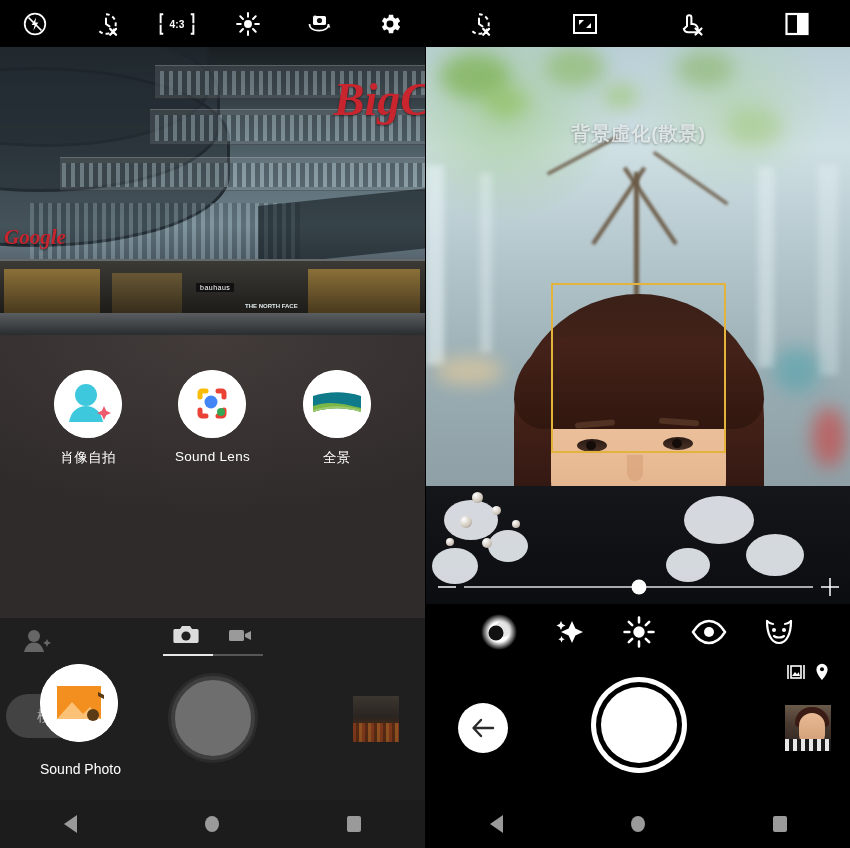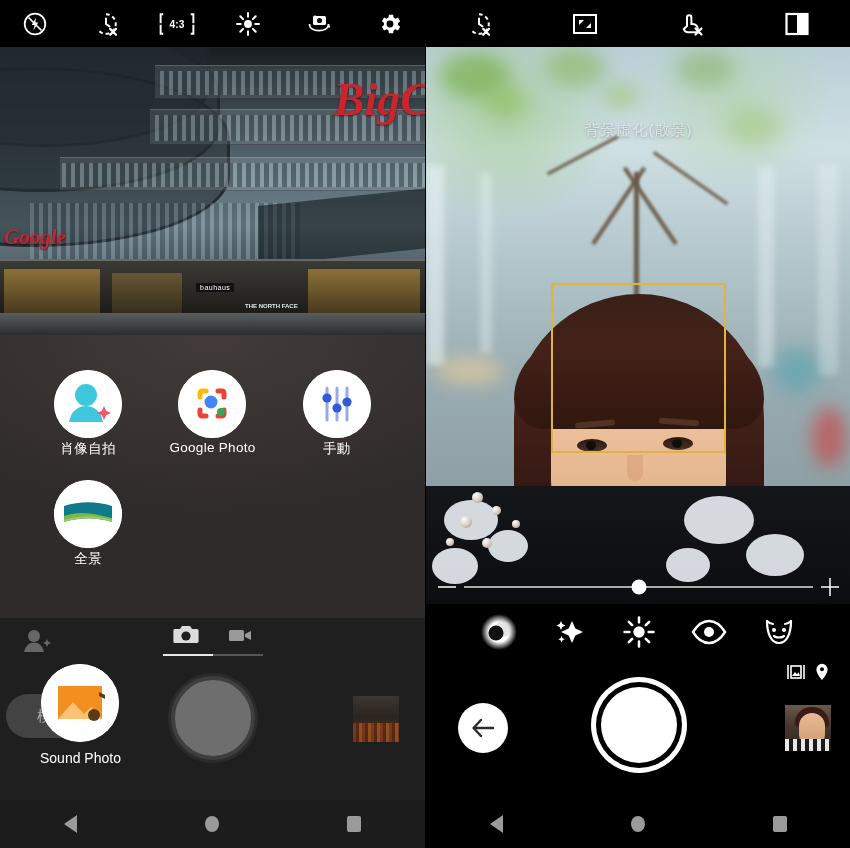--- a/index.html
+++ b/index.html
@@ -44,36 +44,36 @@
   
   .modesheet{ position:absolute; top:335px; left:0; width:425px; height:283px;
     background:#302b2b; z-index:20; }
   .modesheet::before{ content:""; position:absolute; inset:0;
     background:radial-gradient(120% 90% at 50% 0%, rgba(80,72,70,.55), rgba(0,0,0,0) 70%); }
   .modegrid{ position:relative; display:grid; grid-template-columns:repeat(3,1fr);
     row-gap:22px; padding:35px 26px 0 26px; }
   .modecell{ display:flex; flex-direction:column; align-items:center; }
   .modeicon{ width:68px; height:68px; border-radius:50%; background:#fff;
     display:flex; align-items:center; justify-content:center; position:relative; overflow:hidden; }
-  .modelabel{ margin-top:2px; color:#fff; font-size:13.5px; letter-spacing:.3px; }
+  .modelabel{ margin-top:11px; color:#fff; font-size:13.5px; letter-spacing:.3px; }
 
   
   .botbar-left{ position:absolute; left:0; bottom:48px; width:425px; height:182px;
     background:#1f1f1f; z-index:20; }
   .beautyicon{ position:absolute; left:22px; top:10px; opacity:.45; }
   .tabs{ position:absolute; left:0; top:4px; width:100%; display:flex;
     justify-content:center; gap:26px; }
   .tabunderline{ position:absolute; left:50%; transform:translateX(-50%); top:36px;
     width:100px; height:2px; background:rgba(255,255,255,.25); }
   .tabunderline i{ position:absolute; left:0; top:0; width:50%; height:100%; background:#e8e8e8; }
   .modepill{ position:absolute; left:6px; top:76px; width:92px; height:44px; border-radius:22px;
     background:rgba(255,255,255,.16); display:flex; align-items:center; justify-content:center;
     color:rgba(255,255,255,.55); font-size:15px; }
   .soundphoto{ position:absolute; left:40px; top:46px; display:flex; flex-direction:column;
-    align-items:center; z-index:5; }
+    z-index:5;gap:11px; }
   .sp-ico{ width:78px; height:78px; border-radius:50%; background:#fff; position:relative;
     display:flex; align-items:center; justify-content:center; overflow:hidden; }
   .sp-label{ margin-top:8px; color:#fff; font-size:14px; }
   .shutter-left{ position:absolute; left:50%; top:58px; transform:translateX(-50%);
     width:84px; height:84px; border-radius:50%; background:#6e6e6e;
     border:4px solid #3e3e3e; box-shadow:0 0 0 3px #2b2b2b; }
   .thumb-left{ position:absolute; right:26px; top:78px; width:46px; height:46px;
     background:linear-gradient(180deg,#3b3630 0%,#2a2520 45%,#4a2a18 70%,#231c16 100%);
     overflow:hidden; }
   .thumb-left::after{ content:""; position:absolute; left:0; bottom:0; width:100%; height:42%;
@@ -86,22 +86,22 @@
   .bokeh-bg{ position:absolute; inset:0; filter:none;
     background:
       radial-gradient(40% 28% at 18% 12%, rgba(150,200,120,.55), rgba(0,0,0,0) 70%),
       radial-gradient(34% 24% at 72% 10%, rgba(170,210,140,.40), rgba(0,0,0,0) 70%),
       linear-gradient(180deg,#b9cfd6 0%, #cfe0e4 18%, #b3c6cc 38%, #9aaeb4 58%, #8fa0a6 78%, #7d8d93 100%);
   }
   .bokeh-blob{ position:absolute; border-radius:50%; filter:blur(9px); }
   .branch{ position:absolute; background:#6b5a46; filter:blur(1.6px); transform-origin:bottom center; }
   .pillar{ position:absolute; background:rgba(235,245,248,.55); filter:blur(3px); }
   .vtitle{ position:absolute; top:74px; left:0; width:100%; text-align:center;
-    color:rgba(235,240,242,.82); font-size:15px; letter-spacing:1px;
-    text-shadow:0 1px 3px rgba(0,0,0,.35); z-index:6; }
+    color:rgba(235,240,242,.82); font-size:19px; letter-spacing:1px;
+    text-shadow:0 1px 3px rgba(0,0,0,.35); z-index:6;font-weight:bold; }
   .person{ position:absolute; left:0; bottom:0; width:425px; height:330px; z-index:4; }
   .hair{ position:absolute; left:88px; bottom:0; width:250px; height:310px;
     border-radius:125px 125px 40px 40px;
     background:linear-gradient(180deg,#3a2018 0%,#4a241a 30%,#2e1610 70%,#1a0d09 100%); }
   .face{ position:absolute; left:125px; bottom:46px; width:175px; height:215px;
     border-radius:88px 88px 78px 78px;
     background:linear-gradient(180deg,#f0c9a6 0%,#e8bb95 55%,#d9a87f 100%); }
   .bangs{ position:absolute; left:88px; top:0; width:250px; height:110px;
     border-radius:125px 125px 60px 60px;
     background:linear-gradient(180deg,#46231a,#31170f); }
@@ -266,38 +266,24 @@
                 <g fill="none" stroke-width="5" stroke-linecap="round">
                   <path d="M22 27v-4a2 2 0 0 1 2-2h4" stroke="#fbbc05"></path>
                   <path d="M40 21h4a2 2 0 0 1 2 2v4" stroke="#ea4335"></path>
                   <path d="M46 40v4a2 2 0 0 1-2 2h-4" stroke="#ea4335"></path>
                   <path d="M28 46h-4a2 2 0 0 1-2-2v-4" stroke="#ea4335"></path>
                 </g>
                 <circle cx="33" cy="32" r="6.5" fill="#4285f4"></circle>
                 <circle cx="43" cy="42" r="4" fill="#34a853"></circle>
               </svg>
           </div>
-          <div class="modelabel">Google Photo</div>
-        </div>
-
-
-        <div class="modecell">
-          <div class="modeicon">
-            <svg width="68" height="68" viewBox="0 0 68 68">
-                <circle cx="34" cy="34" r="34" fill="#fff"></circle>
-                <g stroke="#9aa7e8" stroke-width="3" stroke-linecap="round">
-                  <path d="M24 18v32M34 18v32M44 18v32"></path>
-                </g>
-                <circle cx="24" cy="28" r="4.6" fill="#2f5bd9"></circle>
-                <circle cx="34" cy="38" r="4.6" fill="#2f5bd9"></circle>
-                <circle cx="44" cy="32" r="4.6" fill="#2f5bd9"></circle>
-              </svg>
-          </div>
-          <div class="modelabel">手動</div>
-        </div>
+          <div class="modelabel">Sound Lens</div>
+        </div>
+
+
 
 
         <div class="modecell">
           <div class="modeicon">
             <svg width="68" height="68" viewBox="0 0 68 68">
                 <circle cx="34" cy="34" r="34" fill="#fff"></circle>
                 <path d="M10 26c16-5 32-5 48 0v16c-16-5-32-5-48 0z" fill="#0f7b8a"></path>
                 <path d="M10 36c16-6 32-2 48 2v4c-16-5-32-5-48 0z" fill="#7ab648"></path>
                 <path d="M10 40c16-5 32-5 48 0v2c-16-5-32-5-48 0z" fill="#9cc96b"></path>
               </svg>

